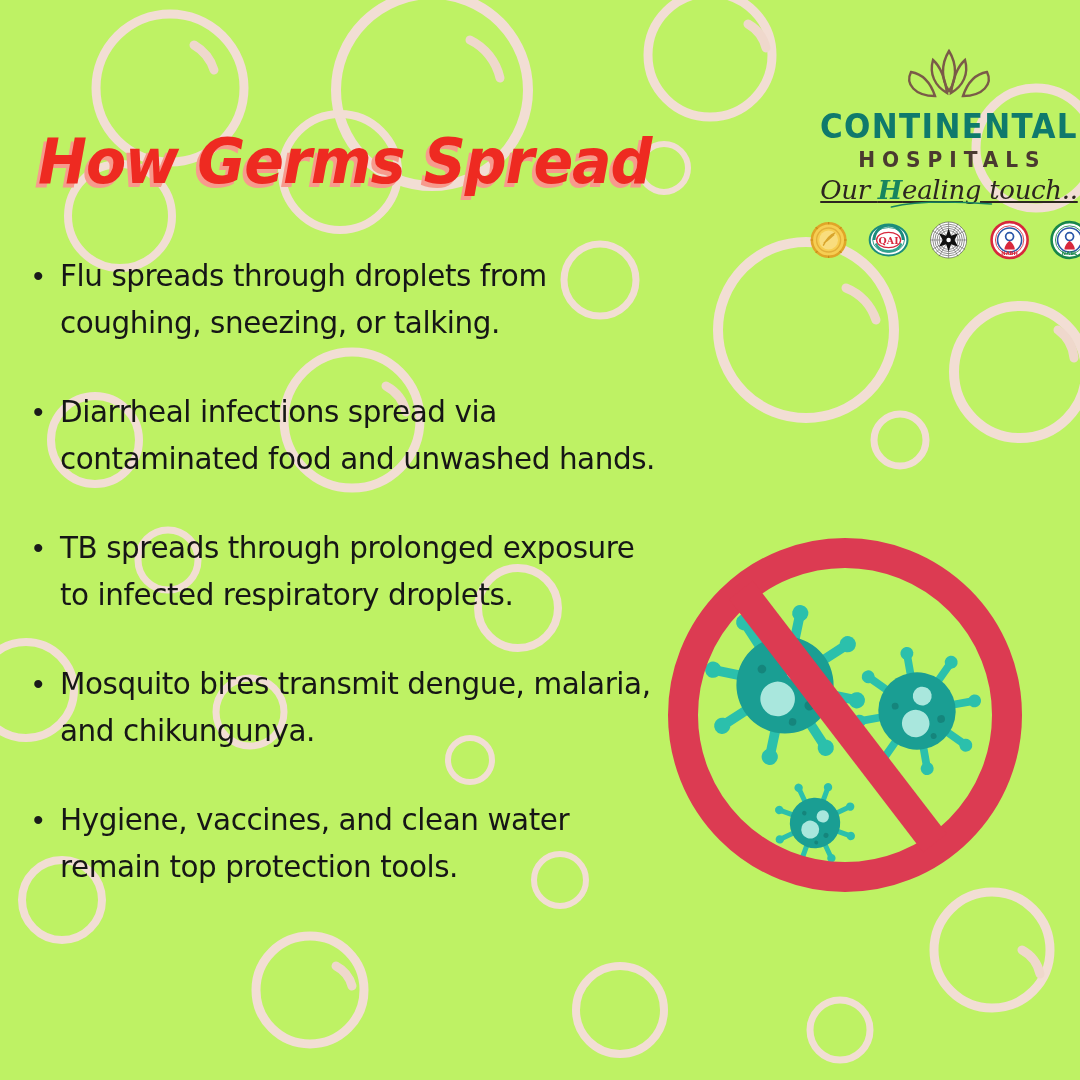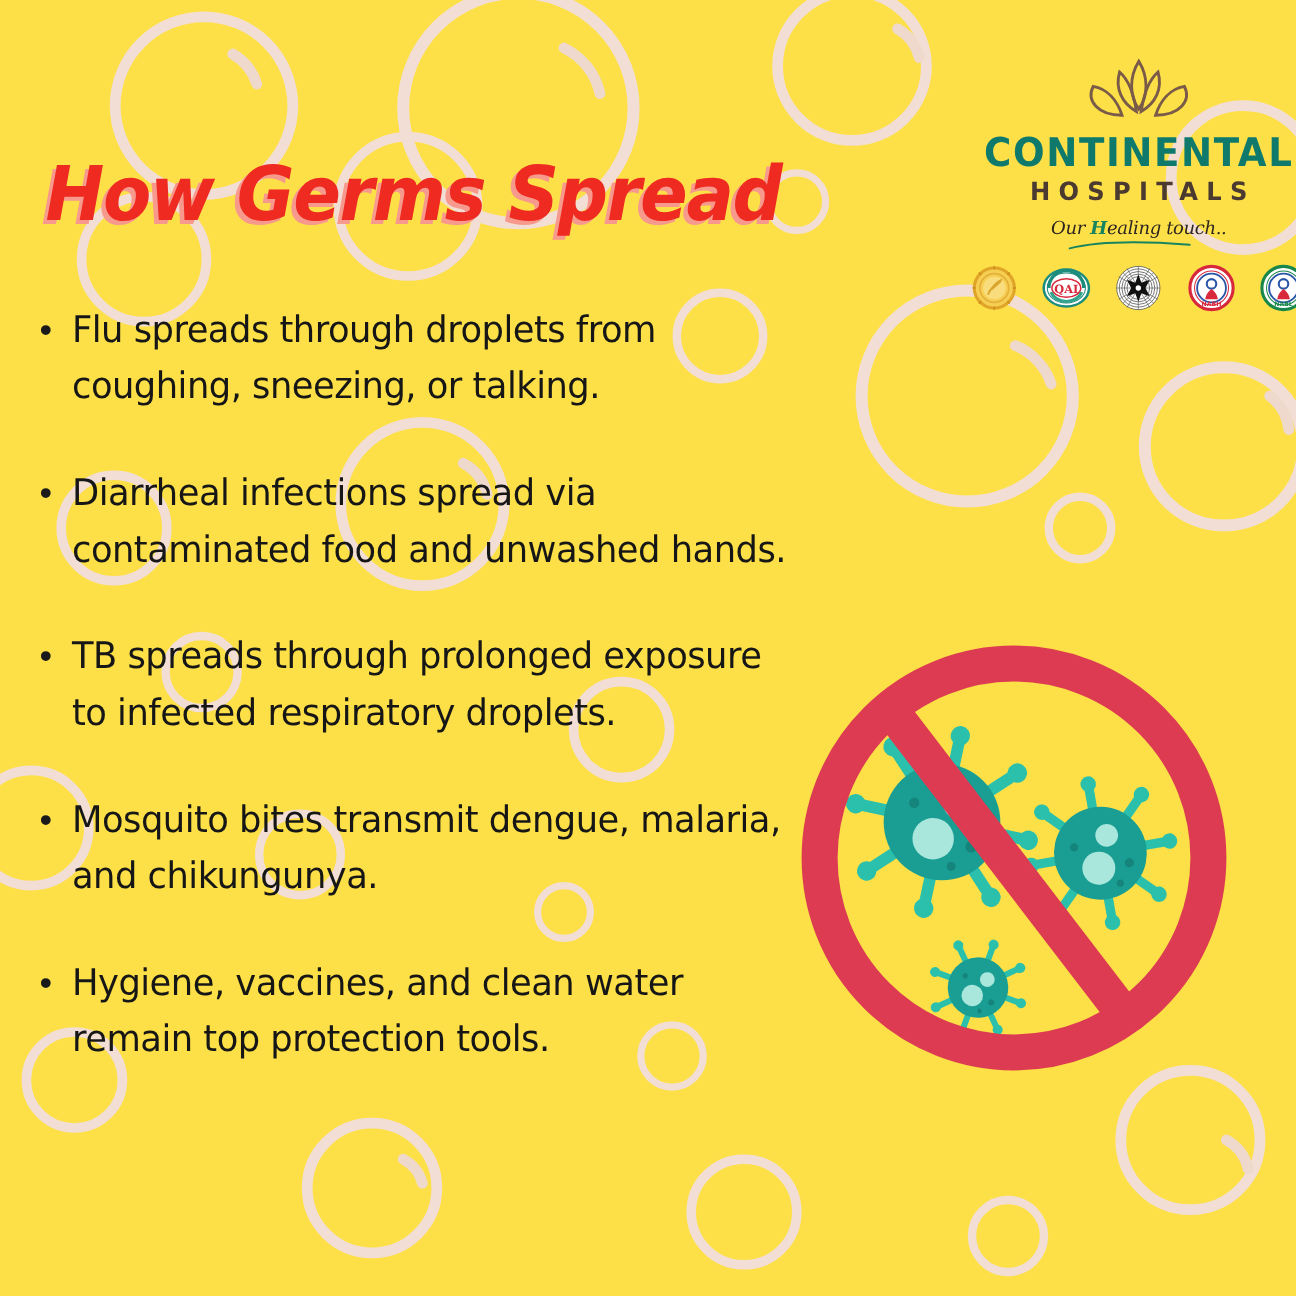--- a/index.html
+++ b/index.html
@@ -7,21 +7,21 @@
 
   html,body{
     width:1080px; height:1080px;
     overflow:hidden;
     font-family:"Liberation Sans", sans-serif;
   }
 
   #poster{
     position:relative;
     width:1080px; height:1080px;
-    background:#fde047;
+    background:#bef264;
     overflow:hidden;
   }
 
   
   #bubbles{
     position:absolute; inset:0;
     width:1080px; height:1080px;
     pointer-events:none;
   }
 
@@ -110,25 +110,26 @@
     transform:scaleX(0.96);
   }
   #tagline-wrap{
     position:relative;
     height:34px;
     text-align:center;
   }
   #tagline{
     font-family:"DejaVu Serif", serif;
     font-style:italic;
-    font-size:15px;
+    font-size:26px;
     color:#2C2520;
     line-height:32px;
     letter-spacing:-0.3px;
     white-space:nowrap;
+    text-decoration:underline;
   }
   #tagline .hl{ color:#17845F; font-weight:bold; }
   #tagline-swash{
     position:absolute;
     left:50%; top:25px;
     transform:translateX(-56%);
   }
 
   
   #badges{

